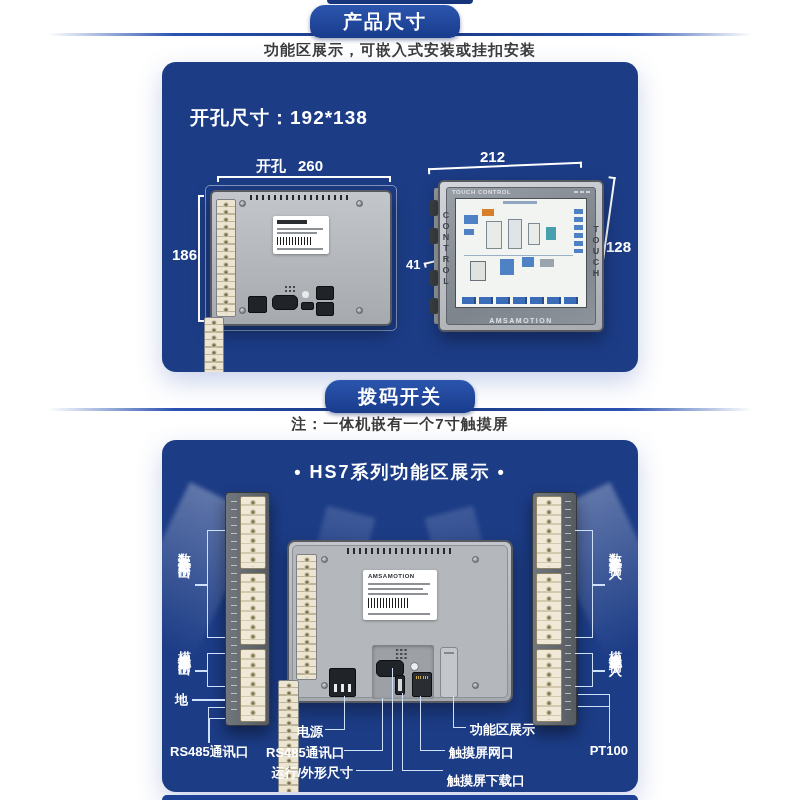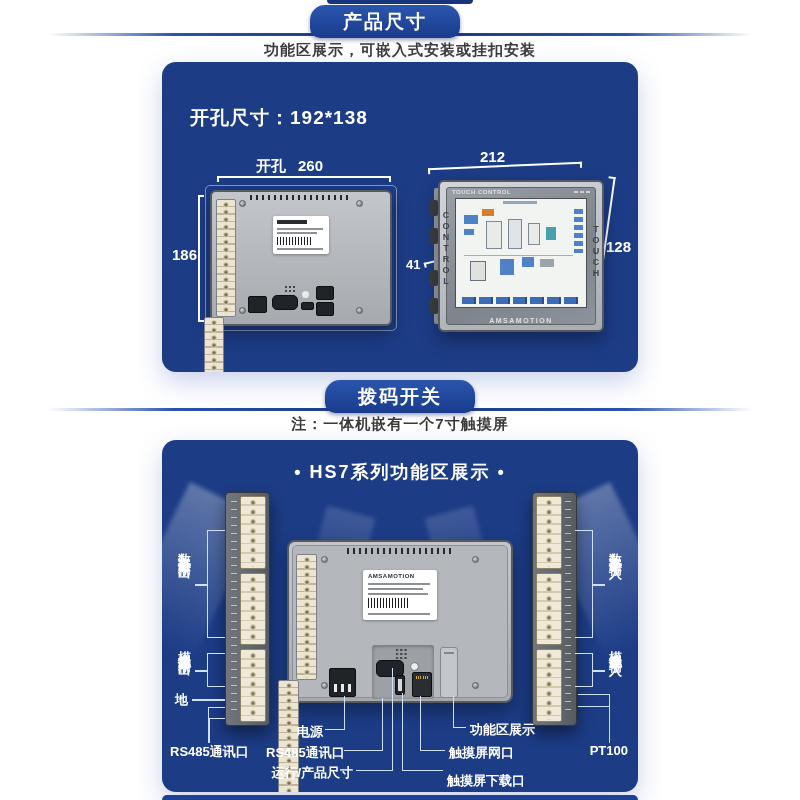--- a/index.html
+++ b/index.html
@@ -225,21 +225,21 @@
     </div>
   </div>
 
   <div class="abs callout-r" style="left:163px;top:256px;width:20px;height:34px;z-index:3"></div>
   <div class="abs hlabel" style="left:121px;top:283px;width:40px;text-align:right;z-index:3">电源</div>
 
   <div class="abs callout-r" style="left:182px;top:258px;width:39px;height:53px;z-index:3"></div>
   <div class="abs hlabel" style="left:104px;top:304px;width:75px;text-align:right;z-index:3">RS485通讯口</div>
 
   <div class="abs callout-r" style="left:194px;top:228px;width:37px;height:103px;z-index:3"></div>
-  <div class="abs hlabel" style="left:85px;top:324px;width:106px;text-align:right;z-index:3">运行/产品尺寸</div>
+  <div class="abs hlabel" style="left:85px;top:324px;width:106px;text-align:right;z-index:3">运行/外形尺寸</div>
 
   <div class="abs callout-l" style="left:291px;top:256px;width:13px;height:32px;z-index:3"></div>
   <div class="abs hlabel" style="left:308px;top:281px;z-index:3">功能区展示</div>
 
   <div class="abs callout-l" style="left:258px;top:256px;width:25px;height:55px;z-index:3"></div>
   <div class="abs hlabel" style="left:287px;top:304px;z-index:3">触摸屏网口</div>
 
   <div class="abs callout-l" style="left:240px;top:253px;width:41px;height:78px;z-index:3"></div>
   <div class="abs hlabel" style="left:285px;top:332px;z-index:3">触摸屏下载口</div>
 </div>

